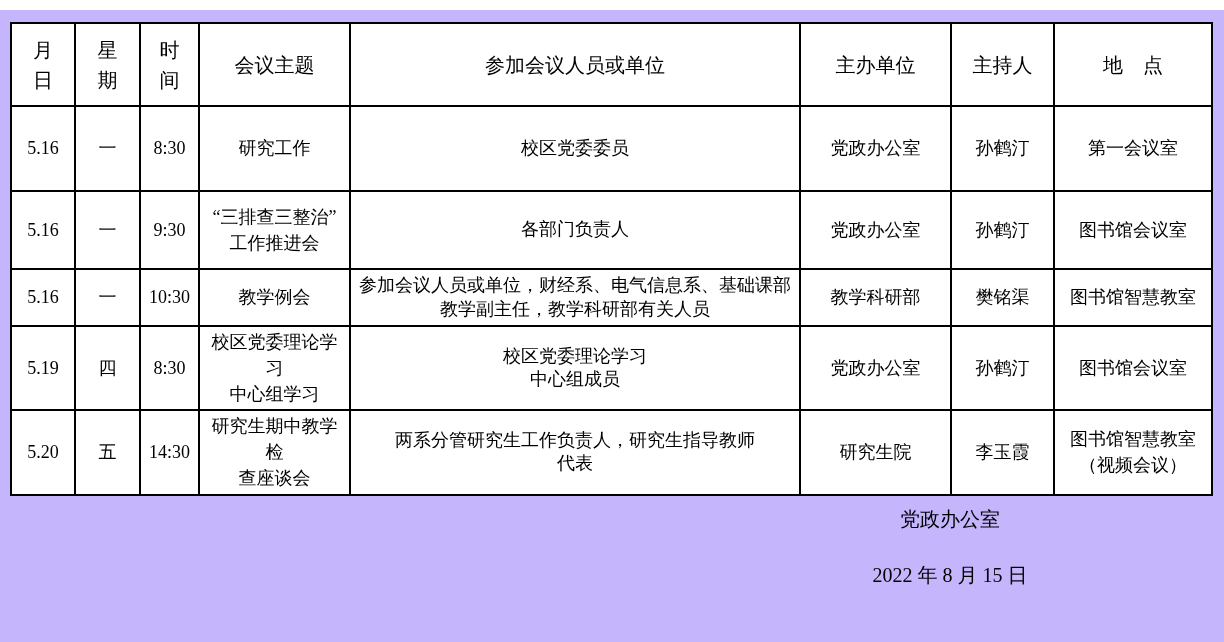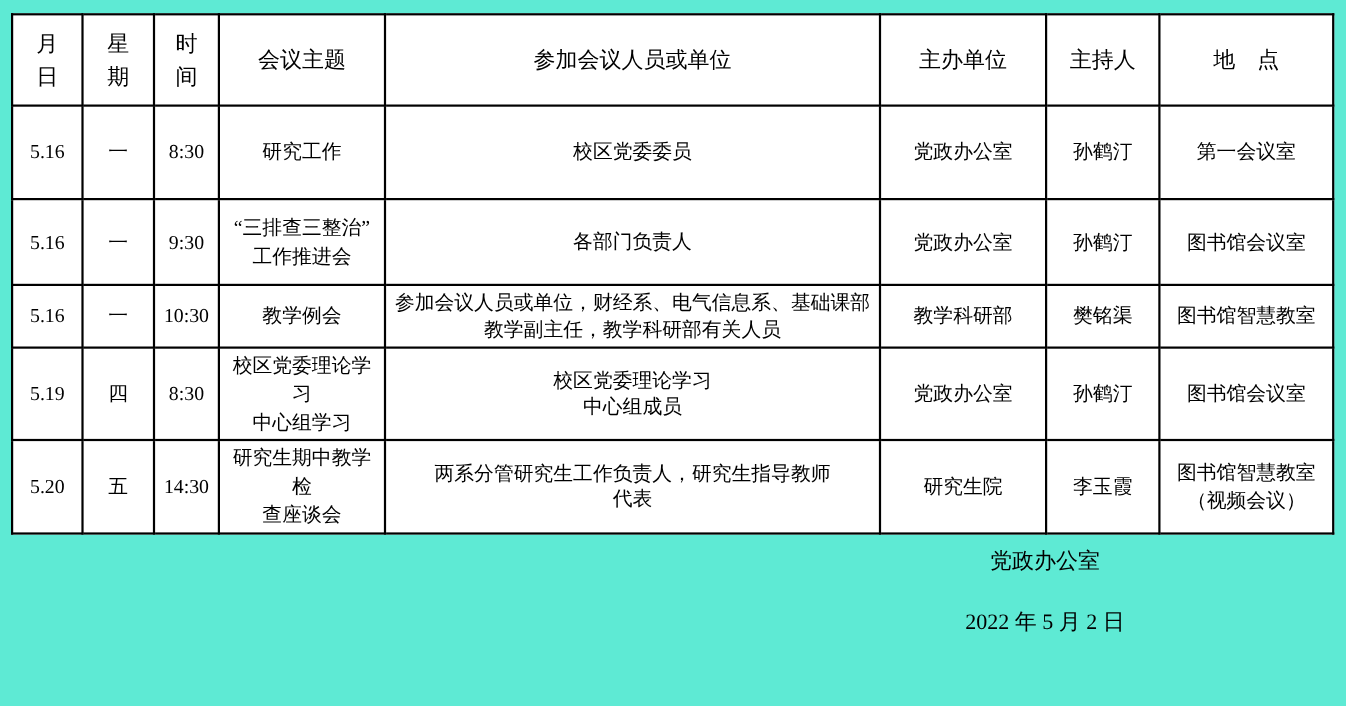--- a/index.html
+++ b/index.html
@@ -1,21 +1,21 @@
 <!DOCTYPE html>
 <html><head>
 <meta charset="utf-8">
 <style>
   html,body{margin:0;padding:0;}
   body{
     width:1224px;height:642px;background:#ffffff;color:#000;
     font-family:"Liberation Serif","DejaVu Serif",serif;
     position:relative;overflow:hidden;
   }
-  .page{position:absolute;inset:0;background:#5eead4;}
+  .page{position:absolute;inset:0;background:#c4b5fd;margin-top:10px;}
 
   table.schedule{
     position:absolute;left:10px;top:12px;
     width:1201px;table-layout:fixed;
     border-collapse:collapse;background:#fff;
   }
   table.schedule th, table.schedule td{
     border:2px solid #000;
     text-align:center;vertical-align:middle;
     padding:2px 4px;box-sizing:border-box;
@@ -134,16 +134,16 @@
           <td class="col-6">李玉霞</td>
           <td class="col-7">图书馆智慧教室
 （视频会议）</td>
         </tr>
       </tbody>
   </table>
 
 
   <div class="signature">
     <span class="sig-line sig-dept">党政办公室</span>
-    <span class="sig-line sig-date">2022 年 5 月 2 日</span>
+    <span class="sig-line sig-date">2022 年 8 月 15 日</span>
   </div>
 
 </div>
 
 </body></html>

